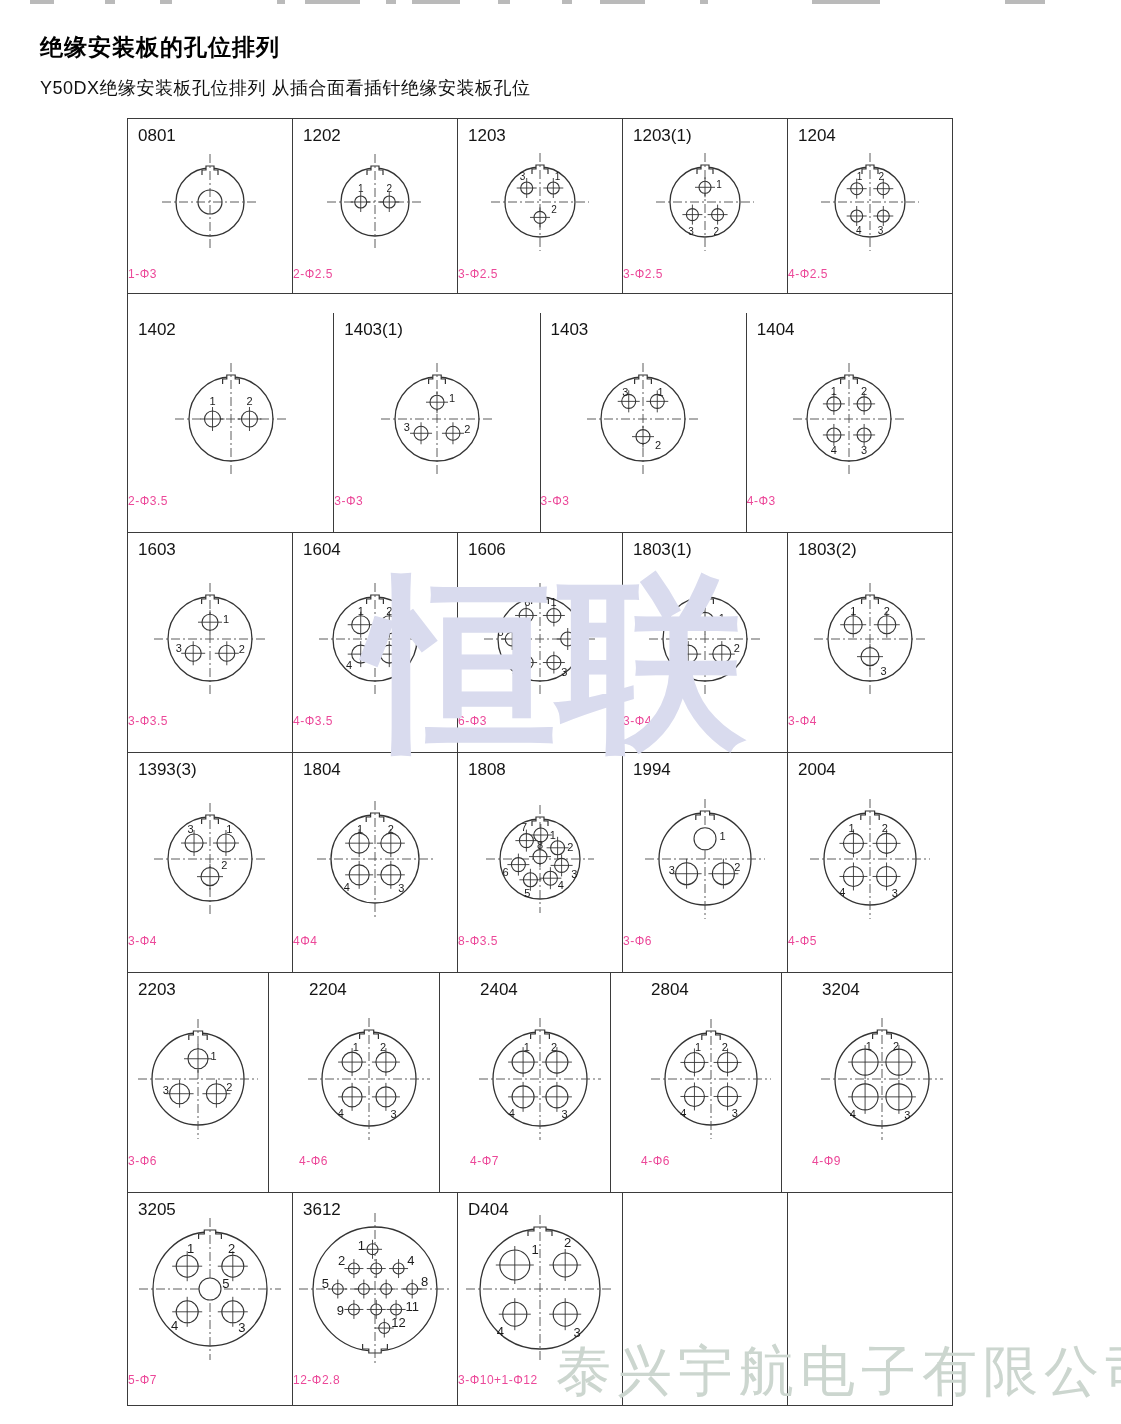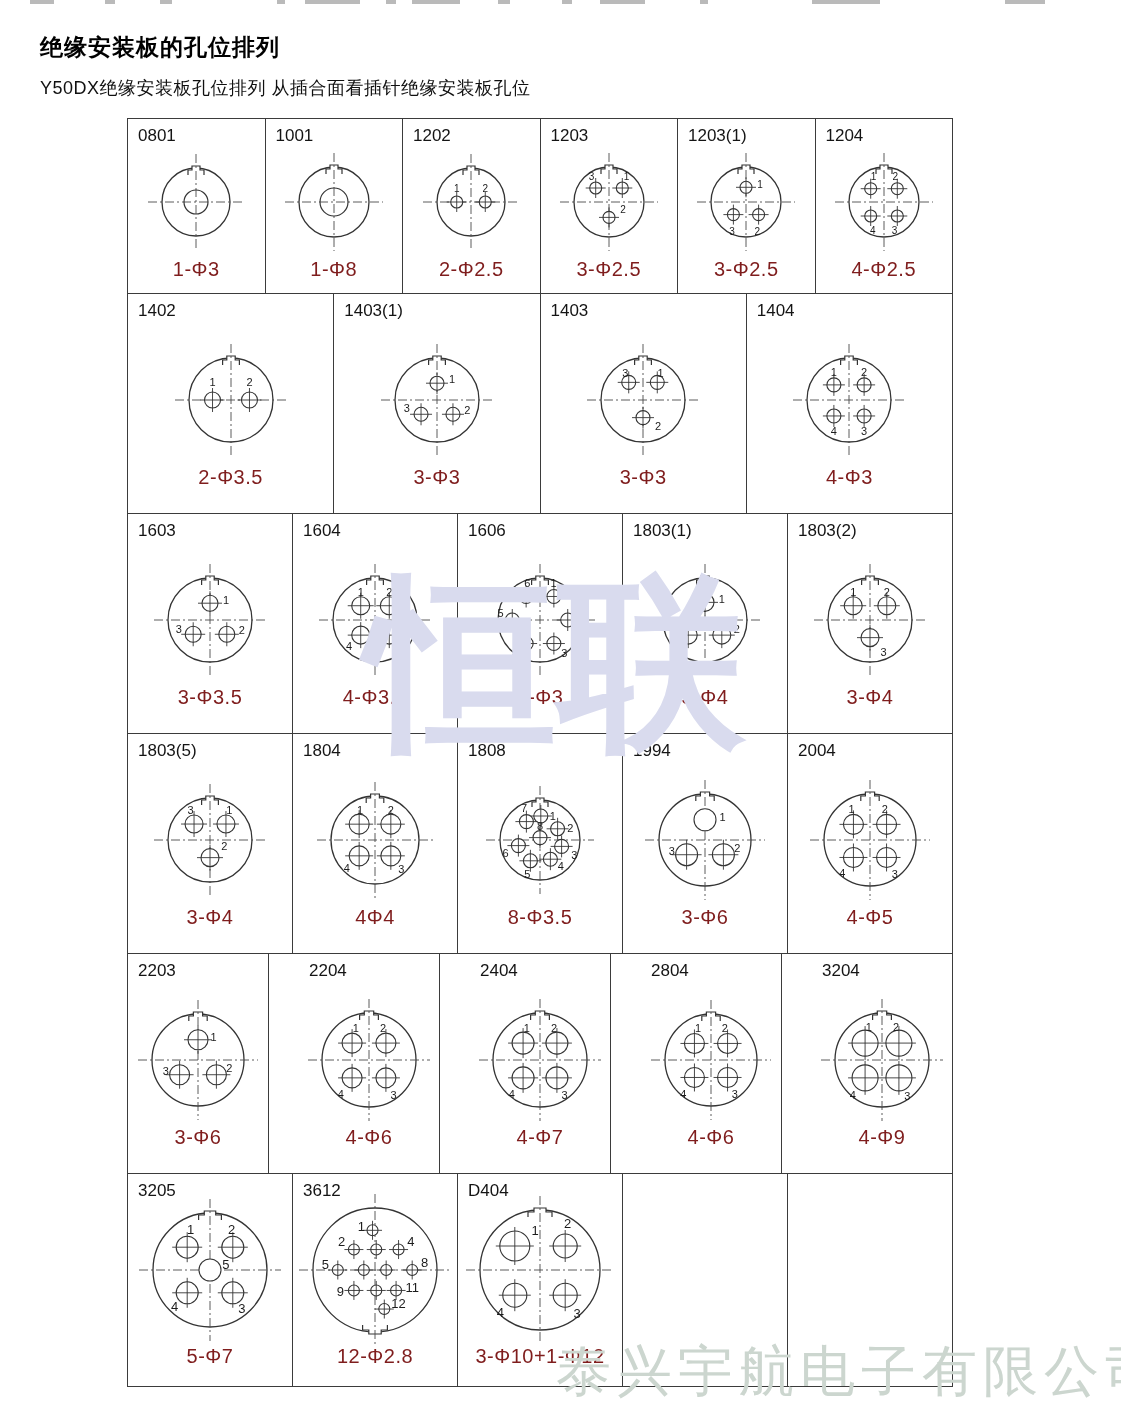--- a/index.html
+++ b/index.html
@@ -20,21 +20,21 @@
   }
   .table{
     position:absolute;left:127px;top:118px;width:826px;
     border:1.6px solid #3b3b3b;box-sizing:border-box;background:transparent;
   }
   .trow{display:flex;border-bottom:1.6px solid #3b3b3b;box-sizing:border-box;}
   .trow:last-child{border-bottom:none;}
   .tcell{flex:1;position:relative;border-right:1.6px solid #3b3b3b;box-sizing:border-box;text-decoration:underline;}
   .tcell:last-child{border-right:none;}
   .model{position:absolute;top:7px;left:10px;font-size:17px;color:#141414;}
-  .spec{position:absolute;bottom:24px;left:0;right:0;text-align:center;font-size:20px;letter-spacing:.5px;color:#7f1d1d;}
+  .spec{position:absolute;bottom:24px;left:0;right:0;font-size:12px;letter-spacing:.5px;color:#ec4899;}
   .trow:first-child .spec{bottom:12px;}
   .trow:last-child .spec{bottom:18px;}
   .diag{position:absolute;left:50%;top:calc(50% - 4px);transform:translate(-50%,-50%);line-height:0;}
   .trow:last-child .diag{top:calc(50% - 10px);}
   .wm-center{
     position:absolute;left:368px;top:566px;z-index:6;pointer-events:none;
     font-family:"Liberation Serif","DejaVu Serif",serif;
     font-size:188px;font-weight:bold;line-height:1.05;letter-spacing:2px;
     white-space:nowrap;
   }
@@ -73,31 +73,20 @@
         <div class="diag"><svg width="108" height="108" viewBox="0 0 108 108">
             <circle cx="54" cy="54" r="34" fill="#fff" stroke="#343434" stroke-width="1.3"></circle>
             <path d="M 46 27 L 46 22 L 50 22 L 50 18 L 58 18 L 58 22 L 62 22 L 62 27" fill="#fff" stroke="#343434" stroke-width="1.2"></path>
             <line x1="6" y1="54" x2="102" y2="54" stroke="#4a4a4a" stroke-width="0.9" stroke-dasharray="9 3 2 3"></line>
             <line x1="54" y1="6" x2="54" y2="102" stroke="#4a4a4a" stroke-width="0.9" stroke-dasharray="9 3 2 3"></line>
             <circle cx="54" cy="54" r="12" fill="none" stroke="#343434" stroke-width="1.2"></circle>
           </svg></div>
         <div class="spec">1-Φ3</div>
       </div>
       <div class="tcell">
-        <div class="model">1001</div>
-        <div class="diag"><svg width="110" height="110" viewBox="0 0 110 110">
-            <circle cx="55" cy="55" r="35" fill="#fff" stroke="#343434" stroke-width="1.3"></circle>
-            <path d="M 47 27 L 47 22 L 51 22 L 51 18 L 59 18 L 59 22 L 63 22 L 63 27" fill="#fff" stroke="#343434" stroke-width="1.2"></path>
-            <line x1="6" y1="55" x2="104" y2="55" stroke="#4a4a4a" stroke-width="0.9" stroke-dasharray="9 3 2 3"></line>
-            <line x1="55" y1="6" x2="55" y2="104" stroke="#4a4a4a" stroke-width="0.9" stroke-dasharray="9 3 2 3"></line>
-            <circle cx="55" cy="55" r="14" fill="none" stroke="#343434" stroke-width="1.2"></circle>
-          </svg></div>
-        <div class="spec">1-Φ8</div>
-      </div>
-      <div class="tcell">
         <div class="model">1202</div>
         <div class="diag"><svg width="108" height="108" viewBox="0 0 108 108">
             <circle cx="54" cy="54" r="34" fill="#fff" stroke="#343434" stroke-width="1.3"></circle>
             <path d="M 46 27 L 46 22 L 50 22 L 50 18 L 58 18 L 58 22 L 62 22 L 62 27" fill="#fff" stroke="#343434" stroke-width="1.2"></path>
             <line x1="6" y1="54" x2="102" y2="54" stroke="#4a4a4a" stroke-width="0.9" stroke-dasharray="9 3 2 3"></line>
             <line x1="54" y1="6" x2="54" y2="102" stroke="#4a4a4a" stroke-width="0.9" stroke-dasharray="9 3 2 3"></line>
             <circle cx="39.72" cy="54" r="6" fill="#fff" stroke="#343434" stroke-width="1.1"></circle>
             <line x1="29.72" y1="54" x2="49.72" y2="54" stroke="#343434" stroke-width="0.9"></line>
             <line x1="39.72" y1="44" x2="39.72" y2="64" stroke="#343434" stroke-width="0.9"></line>
             <text x="39.72" y="43.9" text-anchor="middle" font-size="10" fill="#1c1c1c" font-family="&quot;Liberation Sans&quot;,&quot;DejaVu Sans&quot;,sans-serif">1</text>
@@ -172,21 +161,21 @@
             <line x1="41.7" y1="59" x2="41.7" y2="79" stroke="#343434" stroke-width="0.9"></line>
             <text x="43.8" y="87.2" text-anchor="middle" font-size="10" fill="#1c1c1c" font-family="&quot;Liberation Sans&quot;,&quot;DejaVu Sans&quot;,sans-serif">4</text>
             <circle cx="68.3" cy="69" r="6" fill="#fff" stroke="#343434" stroke-width="1.1"></circle>
             <line x1="58.3" y1="69" x2="78.3" y2="69" stroke="#343434" stroke-width="0.9"></line>
             <line x1="68.3" y1="59" x2="68.3" y2="79" stroke="#343434" stroke-width="0.9"></line>
             <text x="65.5" y="87.2" text-anchor="middle" font-size="10" fill="#1c1c1c" font-family="&quot;Liberation Sans&quot;,&quot;DejaVu Sans&quot;,sans-serif">3</text>
           </svg></div>
         <div class="spec">4-Φ2.5</div>
       </div>
     </div>
-    <div class="trow" style="height: 220px;">
+    <div class="trow" style="height: 220px; margin-top: 19px;">
       <div class="tcell">
         <div class="model">1402</div>
         <div class="diag"><svg width="124" height="124" viewBox="0 0 124 124">
             <circle cx="62" cy="62" r="42" fill="#fff" stroke="#343434" stroke-width="1.3"></circle>
             <path d="M 53.6 27 L 53.6 22 L 57.8 22 L 57.8 18 L 66.2 18 L 66.2 22 L 70.4 22 L 70.4 27" fill="#fff" stroke="#343434" stroke-width="1.2"></path>
             <line x1="6" y1="62" x2="118" y2="62" stroke="#4a4a4a" stroke-width="0.9" stroke-dasharray="9 3 2 3"></line>
             <line x1="62" y1="6" x2="62" y2="118" stroke="#4a4a4a" stroke-width="0.9" stroke-dasharray="9 3 2 3"></line>
             <circle cx="43.519999999999996" cy="62" r="8" fill="#fff" stroke="#343434" stroke-width="1.1"></circle>
             <line x1="31.519999999999996" y1="62" x2="55.519999999999996" y2="62" stroke="#343434" stroke-width="0.9"></line>
             <line x1="43.519999999999996" y1="50" x2="43.519999999999996" y2="74" stroke="#343434" stroke-width="0.9"></line>
@@ -392,21 +381,21 @@
             <circle cx="62" cy="79.64" r="9" fill="#fff" stroke="#343434" stroke-width="1.1"></circle>
             <line x1="49" y1="79.64" x2="75" y2="79.64" stroke="#343434" stroke-width="0.9"></line>
             <line x1="62" y1="66.64" x2="62" y2="92.64" stroke="#343434" stroke-width="0.9"></line>
             <text x="75.44" y="98.25999999999999" text-anchor="middle" font-size="11" fill="#1c1c1c" font-family="&quot;Liberation Sans&quot;,&quot;DejaVu Sans&quot;,sans-serif">3</text>
           </svg></div>
         <div class="spec">3-Φ4</div>
       </div>
     </div>
     <div class="trow" style="height: 220px;">
       <div class="tcell">
-        <div class="model">1803(5)</div>
+        <div class="model">1393(3)</div>
         <div class="diag"><svg width="124" height="124" viewBox="0 0 124 124">
             <circle cx="62" cy="62" r="42" fill="#fff" stroke="#343434" stroke-width="1.3"></circle>
             <path d="M 53.6 27 L 53.6 22 L 57.8 22 L 57.8 18 L 66.2 18 L 66.2 22 L 70.4 22 L 70.4 27" fill="#fff" stroke="#343434" stroke-width="1.2"></path>
             <line x1="6" y1="62" x2="118" y2="62" stroke="#4a4a4a" stroke-width="0.9" stroke-dasharray="9 3 2 3"></line>
             <line x1="62" y1="6" x2="62" y2="118" stroke="#4a4a4a" stroke-width="0.9" stroke-dasharray="9 3 2 3"></line>
             <circle cx="46.04" cy="46.04" r="9" fill="#fff" stroke="#343434" stroke-width="1.1"></circle>
             <line x1="33.04" y1="46.04" x2="59.04" y2="46.04" stroke="#343434" stroke-width="0.9"></line>
             <line x1="46.04" y1="33.04" x2="46.04" y2="59.04" stroke="#343434" stroke-width="0.9"></line>
             <text x="42.68" y="36.1" text-anchor="middle" font-size="11" fill="#1c1c1c" font-family="&quot;Liberation Sans&quot;,&quot;DejaVu Sans&quot;,sans-serif">3</text>
             <circle cx="77.96000000000001" cy="46.04" r="9" fill="#fff" stroke="#343434" stroke-width="1.1"></circle>

